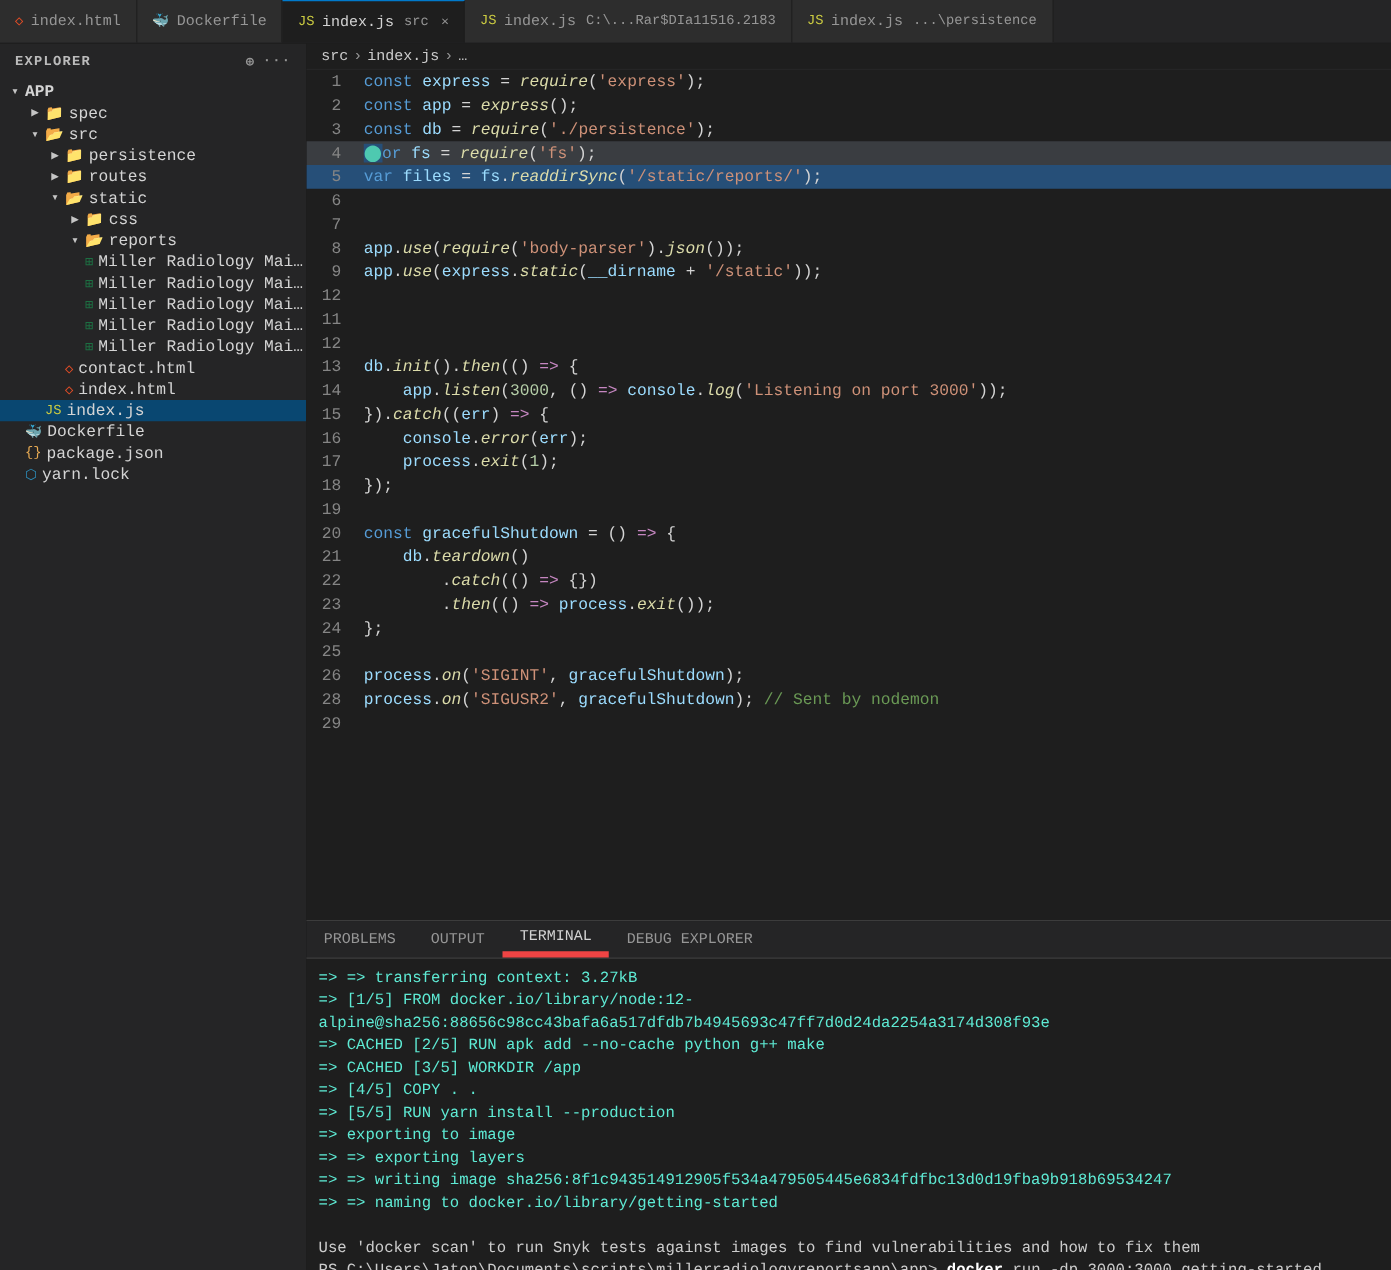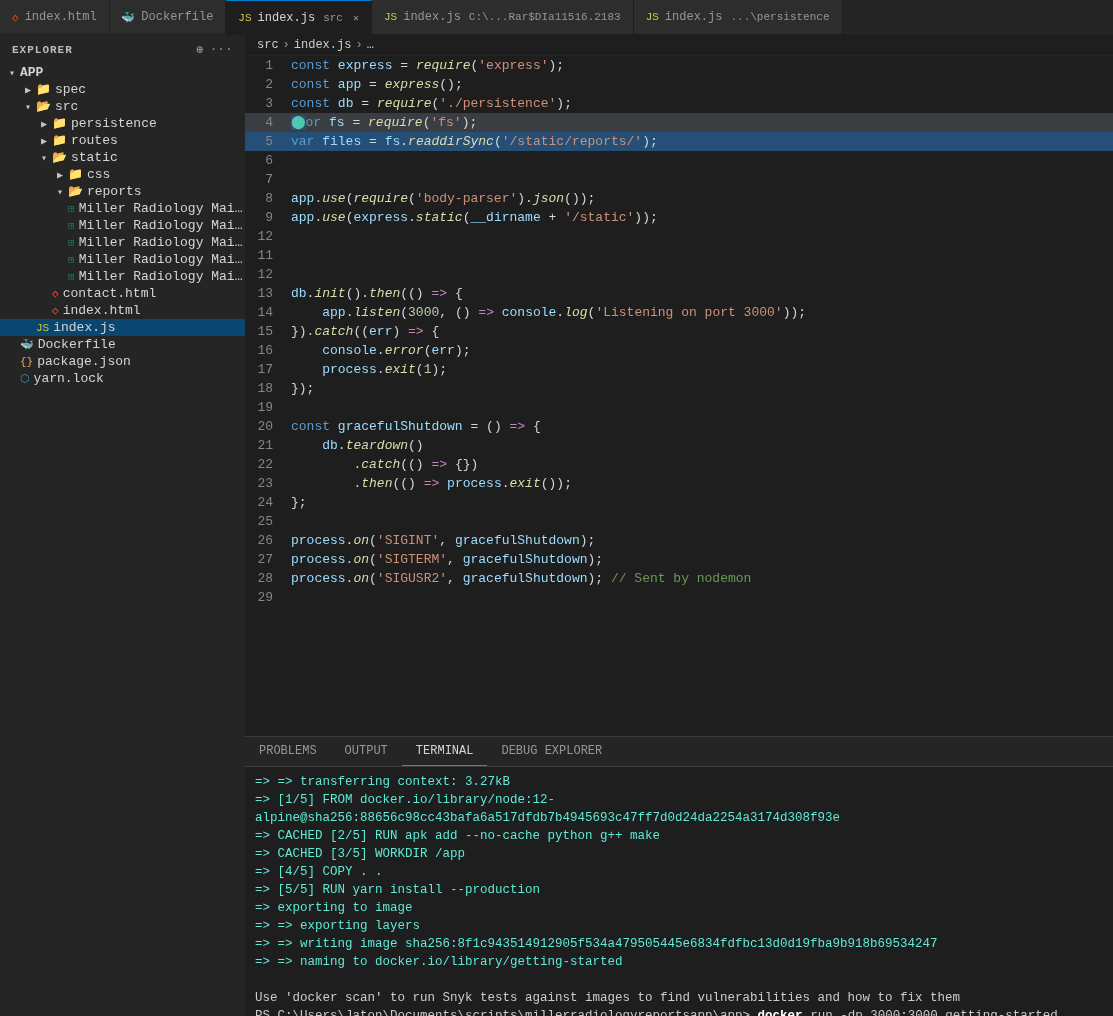--- a/index.html
+++ b/index.html
@@ -187,21 +187,21 @@
       height: 100%;
       display: flex;
       align-items: center;
       font-size: 12px;
       color: #969696;
       cursor: pointer;
       border-bottom: 1px solid transparent;
     }
     .terminal-tab.active {
       color: #d4d4d4;
-      border-bottom: 1px solid #ef4444;
+      border-bottom: 5px solid #ef4444;
     }
     .terminal-content {
       flex: 1;
       overflow-y: auto;
       padding: 6px 10px;
       font-size: 12.5px;
       line-height: 18px;
     }
     .t-normal { color: #cccccc; }
     .t-cyan { color: #5eead4; }
@@ -467,24 +467,20 @@
       <div class="code-line">
         <span class="line-num">25</span>
         <span class="line-content"> </span>
       </div>
 
       <div class="code-line">
         <span class="line-num">26</span>
         <span class="line-content"><span class="var">process</span><span class="op">.</span><span class="fn">on</span><span class="punc">(</span><span class="str">'SIGINT'</span><span class="punc">,</span> <span class="var">gracefulShutdown</span><span class="punc">);</span></span>
       </div>
 
-      <div class="code-line">
-        <span class="line-num">27</span>
-        <span class="line-content"><span class="var">process</span><span class="op">.</span><span class="fn">on</span><span class="punc">(</span><span class="str">'SIGTERM'</span><span class="punc">,</span> <span class="var">gracefulShutdown</span><span class="punc">);</span></span>
-      </div>
 
       <div class="code-line">
         <span class="line-num">28</span>
         <span class="line-content"><span class="var">process</span><span class="op">.</span><span class="fn">on</span><span class="punc">(</span><span class="str">'SIGUSR2'</span><span class="punc">,</span> <span class="var">gracefulShutdown</span><span class="punc">);</span> <span class="cmt">// Sent by nodemon</span></span>
       </div>
 
       <div class="code-line">
         <span class="line-num">29</span>
         <span class="line-content"> </span>
       </div>

